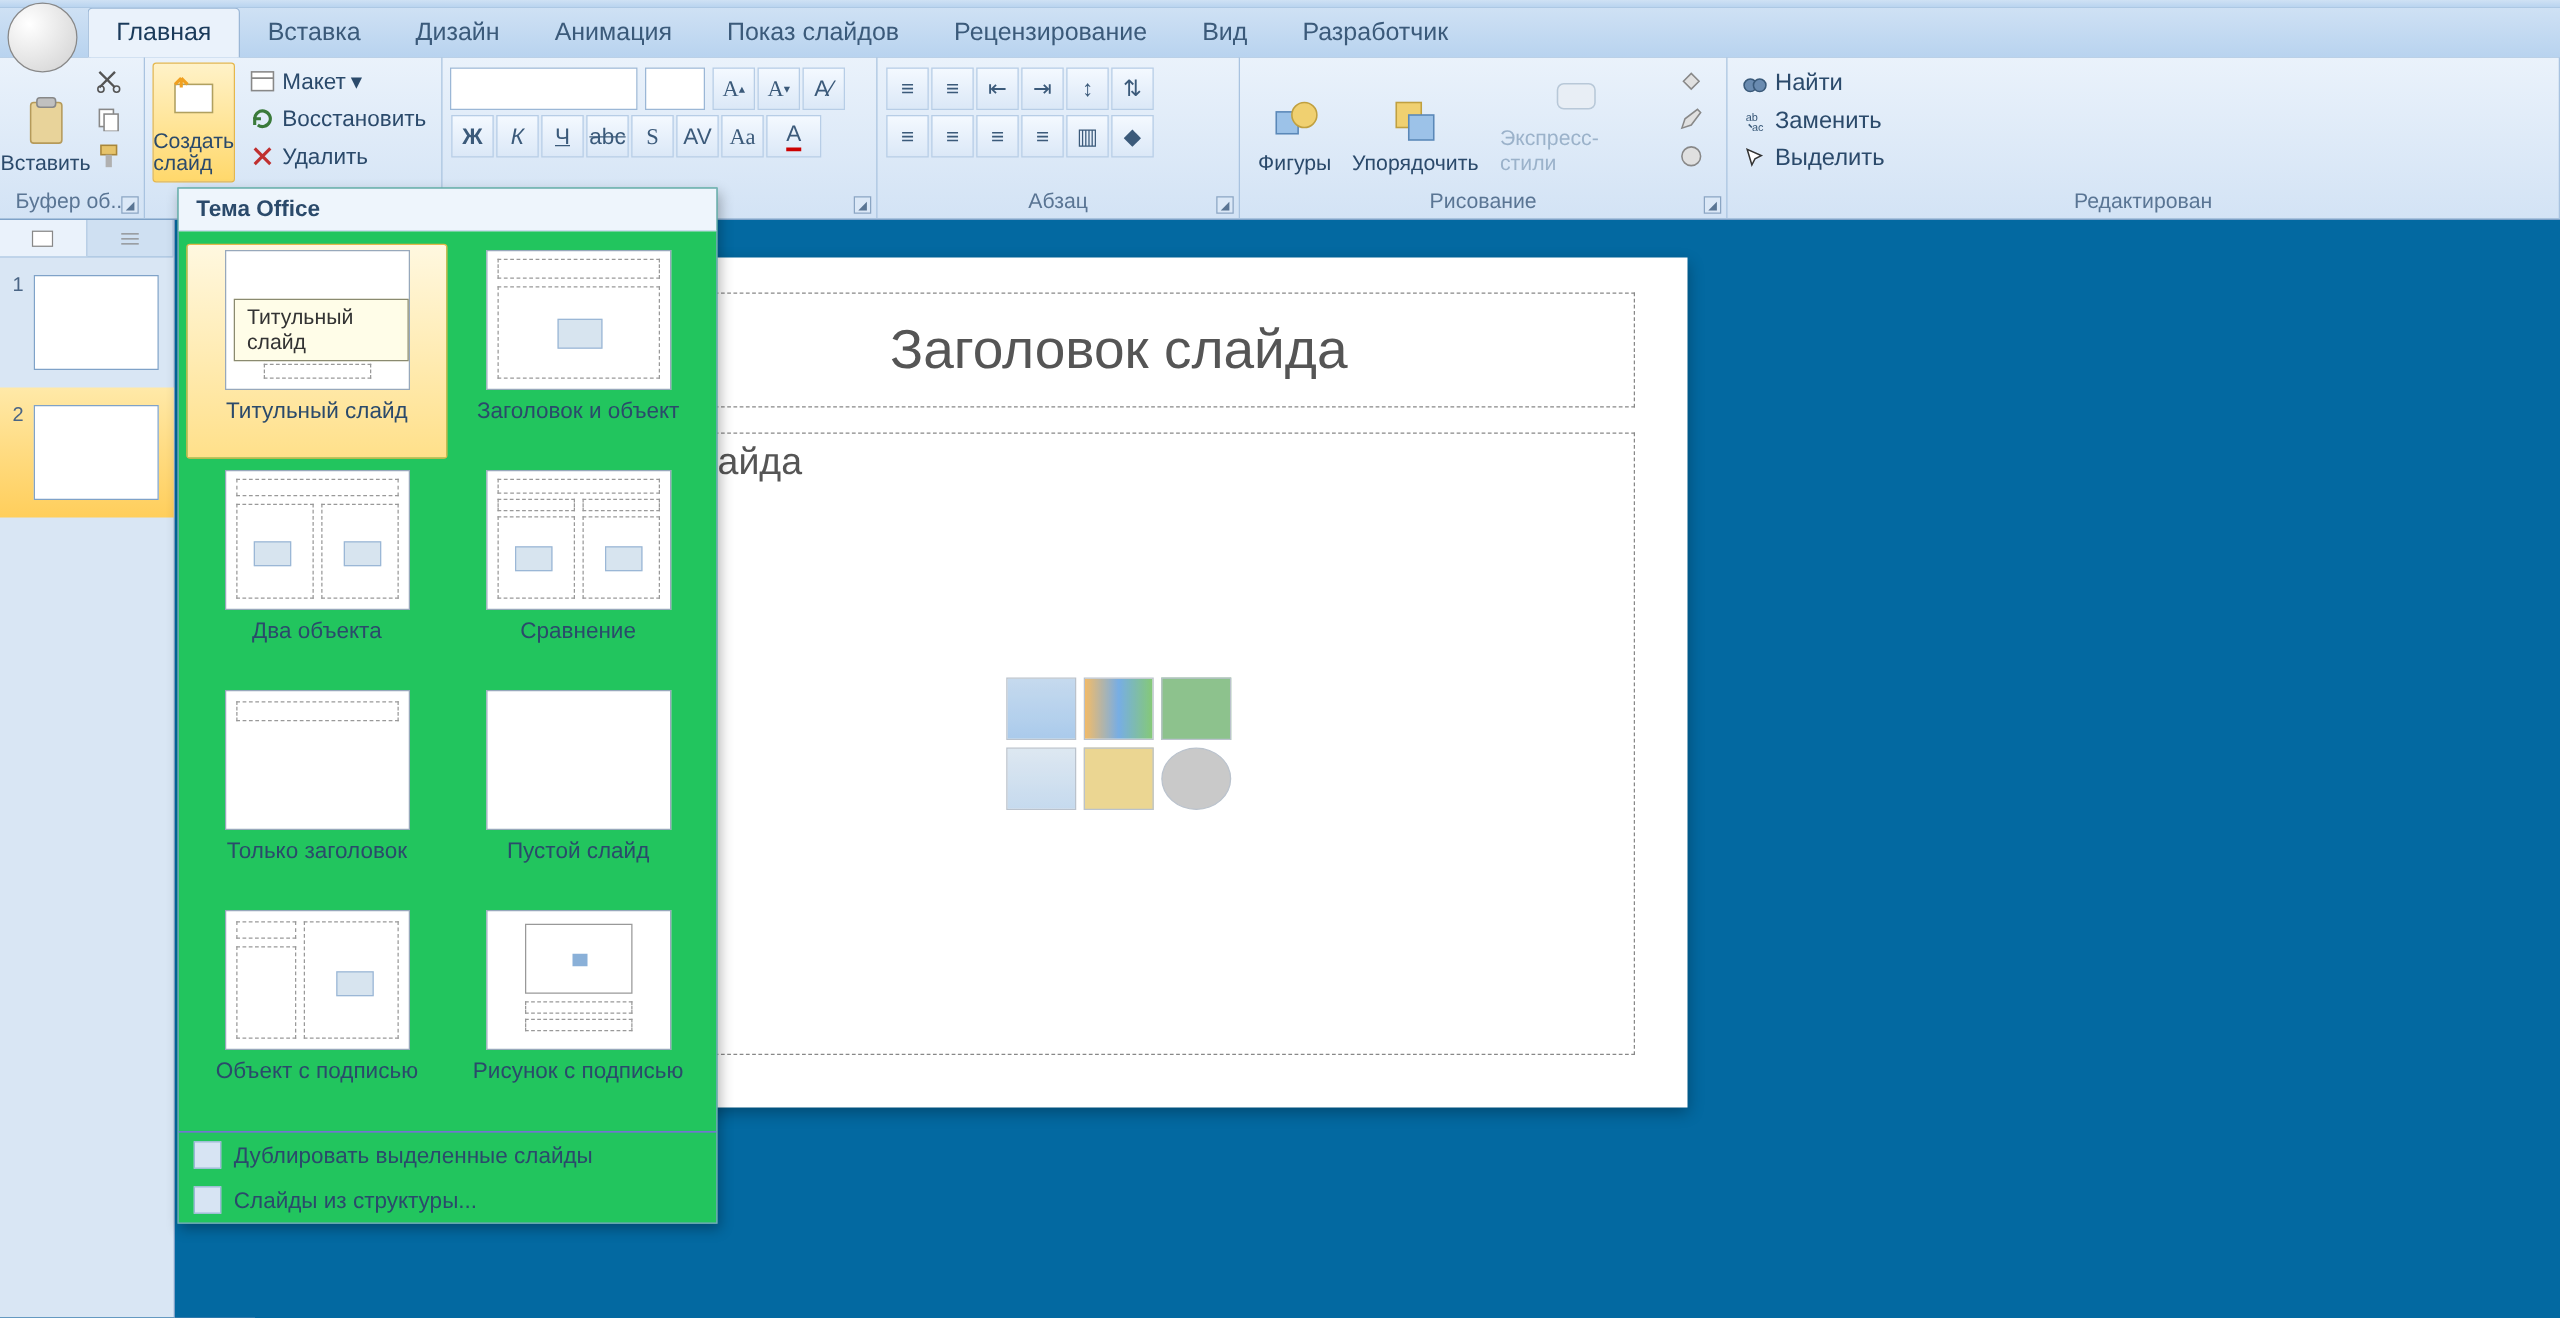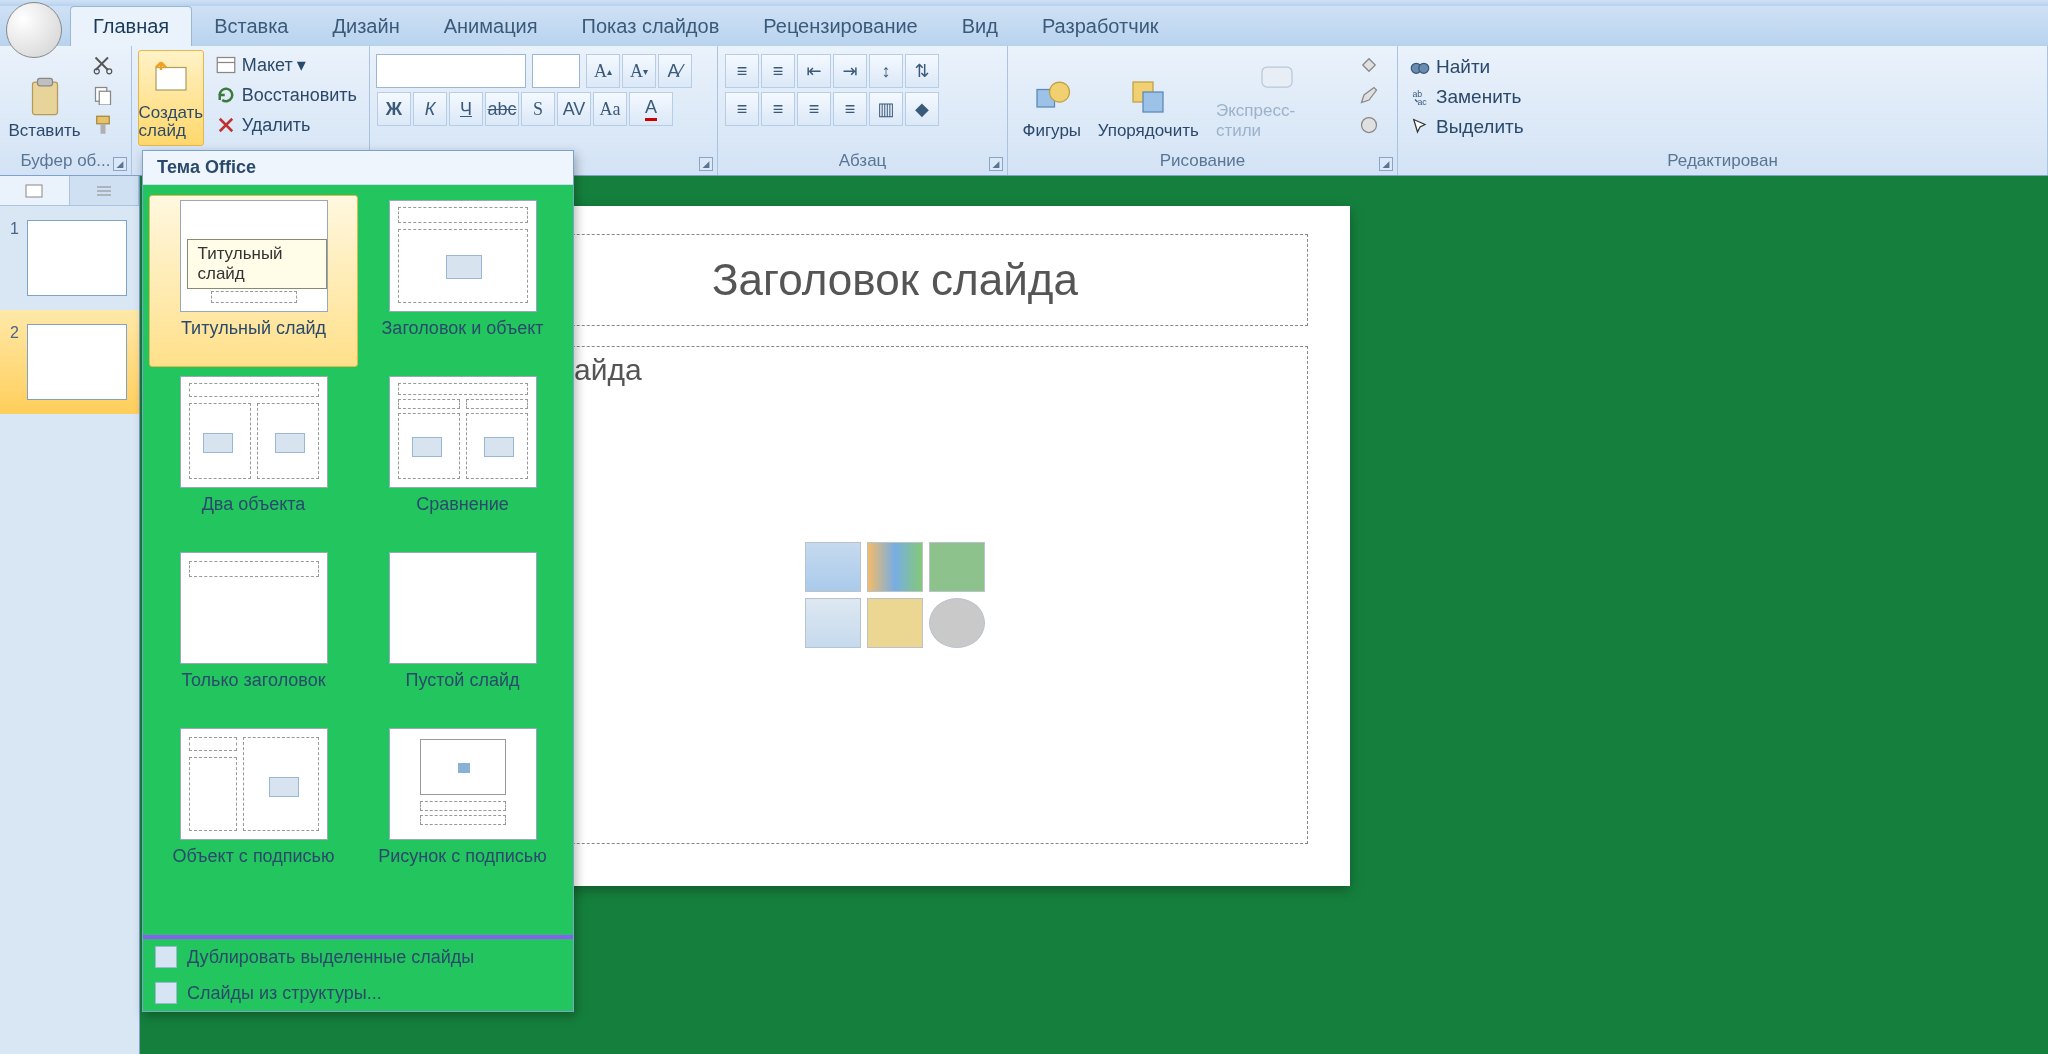--- a/index.html
+++ b/index.html
@@ -37,40 +37,40 @@
   .workspace { position: absolute; top: 176px; left: 0; right: 0; bottom: 0; display: flex; background: #6b94bd; }
   .slide-panel { width: 140px; background: #d9e6f4; border-right: 1px solid #7fa2c8; }
   .panel-tabs { display:flex; height:30px; background:#cfe0f2; border-bottom:1px solid #a9c3e0; }
   .panel-tab { flex:1; display:flex; align-items:center; justify-content:center; border-right:1px solid #a9c3e0; }
   .panel-tab.active { background:#eaf2fb; }
   .thumb-wrap { padding: 14px 10px; display:flex; align-items:flex-start; }
   .thumb-num { font-size:16px; color:#4a6585; margin-right:8px; }
   .thumb { width:100px; height:76px; background:#fff; border:1px solid #7fa2c8; }
   .thumb-wrap.selected { background: linear-gradient(#ffe9a8,#ffce5b); }
 
-  .canvas-area { flex:1; position:relative; background:#15803d; }
+  .canvas-area { flex:1; position:relative; background:#0369a1; }
   .slide { position:absolute; left:300px; top:30px; width:910px; height:680px; background:#fff; box-shadow: 0 4px 12px rgba(0,0,0,.3); }
   .placeholder { position:absolute; border:1px dashed #888; }
   .ph-title { left:42px; top:28px; right:42px; height:92px; display:flex; align-items:center; justify-content:center; font-size:44px; color:#555; }
   .ph-body { left:42px; top:140px; right:42px; bottom:42px; }
   .ph-body-text { position:absolute; left:8px; top:6px; font-size:30px; color:#555; }
   .content-icons { position:absolute; left:50%; top:50%; transform:translate(-50%,-50%); display:grid; grid-template-columns:repeat(3,56px); grid-gap:6px; }
   .content-icons div { width:56px; height:50px; background:#cfd8e2; border:1px solid #aeb8c4; opacity:.85; }
 
   
   .gallery { position:absolute; left:142px; top:150px; width:432px; background:#22c55e; border:1px solid #7fa2c8; box-shadow:2px 4px 10px rgba(0,0,0,.3); z-index:100; }
   .gallery-header { padding:6px 14px; font-size:18px; color:#2b4a6b; font-weight:bold; background:#eef5fc; border-bottom:1px solid #cddbec; }
   .gallery-grid { display:grid; grid-template-columns:repeat(2,1fr); padding:10px 6px; gap:4px 0; }
   .layout-item { display:flex; flex-direction:column; align-items:center; padding:4px 6px; border:1px solid transparent; border-radius:3px; }
   .layout-item.selected { background:linear-gradient(#fff8e0,#ffe08a); border:1px solid #e6b74a; }
   .layout-thumb { width:148px; height:112px; background:#fff; border:1px solid #97a8bb; position:relative; margin-bottom:6px; }
   .layout-label { font-size:18px; color:#2b4a6b; text-align:center; line-height:1.2; min-height:44px; }
   .lt-box { position:absolute; border:1px dashed #999; }
   .tooltip-chip { position:absolute; left:6px; top:38px; background:#fffde8; border:1px solid #8a8a70; padding:4px 10px; font-size:17px; color:#333; z-index:5; }
-  .gallery-footer { border-top:4px solid #8b5cf6;margin-top:30px; }
+  .gallery-footer { border-top:1px solid #8b5cf6; }
   .gallery-footer .item { display:flex; align-items:center; height:36px; padding:0 12px; font-size:18px; color:#2b4a6b; }
   .gallery-footer .item .icon16 { width:22px; height:22px; margin-right:10px; background:#d7e4f3; border:1px solid #9bb7d6; }
 
   
   .mini-ico { position:absolute; width:36px; height:24px; background:#d7e4ef; border:1px solid #9bb7d6; }
 
   
   .edit-row { display:flex; align-items:center; height:30px; font-size:19px; color:#2b4a6b; padding:0 6px; white-space:nowrap; }
   .edit-row svg { margin-right:6px; }
 </style>
@@ -87,21 +87,21 @@
   <div class="ribbon-tab">Дизайн</div>
   <div class="ribbon-tab">Анимация</div>
   <div class="ribbon-tab">Показ слайдов</div>
   <div class="ribbon-tab">Рецензирование</div>
   <div class="ribbon-tab">Вид</div>
   <div class="ribbon-tab">Разработчик</div>
 </div>
 
 <div class="ribbon">
 
-  <div class="ribbon-group" style="width:132px">
+  <div class="ribbon-group" style="width:116px">
     <div class="ribbon-group-body">
       <div class="big-btn">
         <svg class="icon32" viewBox="0 0 32 32">
             <rect x="6" y="4" width="20" height="26" rx="2" fill="#e8d39a" stroke="#b59a5a"></rect>
             <rect x="10" y="1" width="12" height="6" rx="2" fill="#c0c0c0" stroke="#888"></rect>
           </svg>
         <span>Вставить</span>
       </div>
       <div class="vcol" style="margin-left:4px">
         <div class="small-row">

